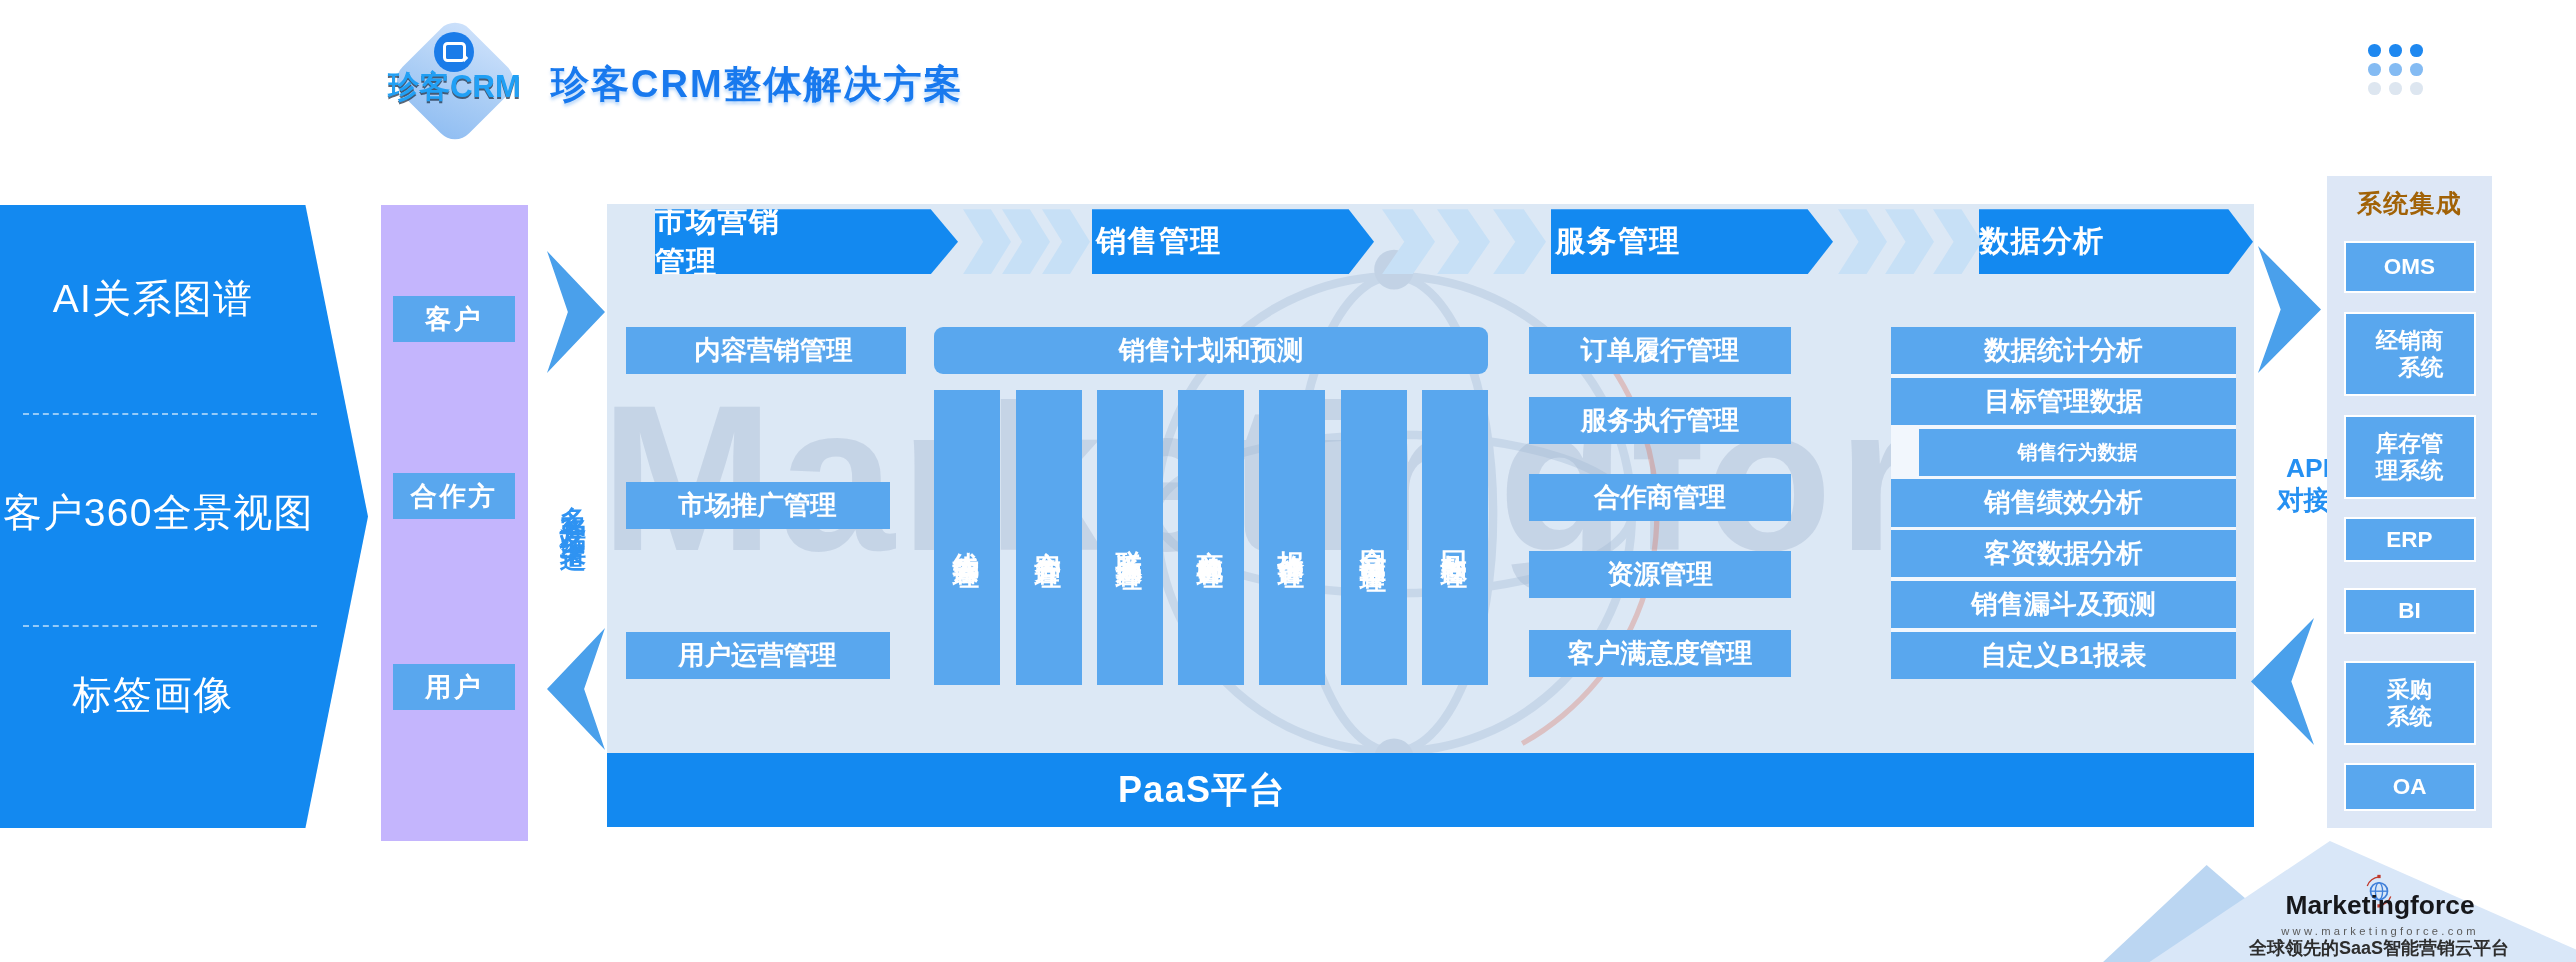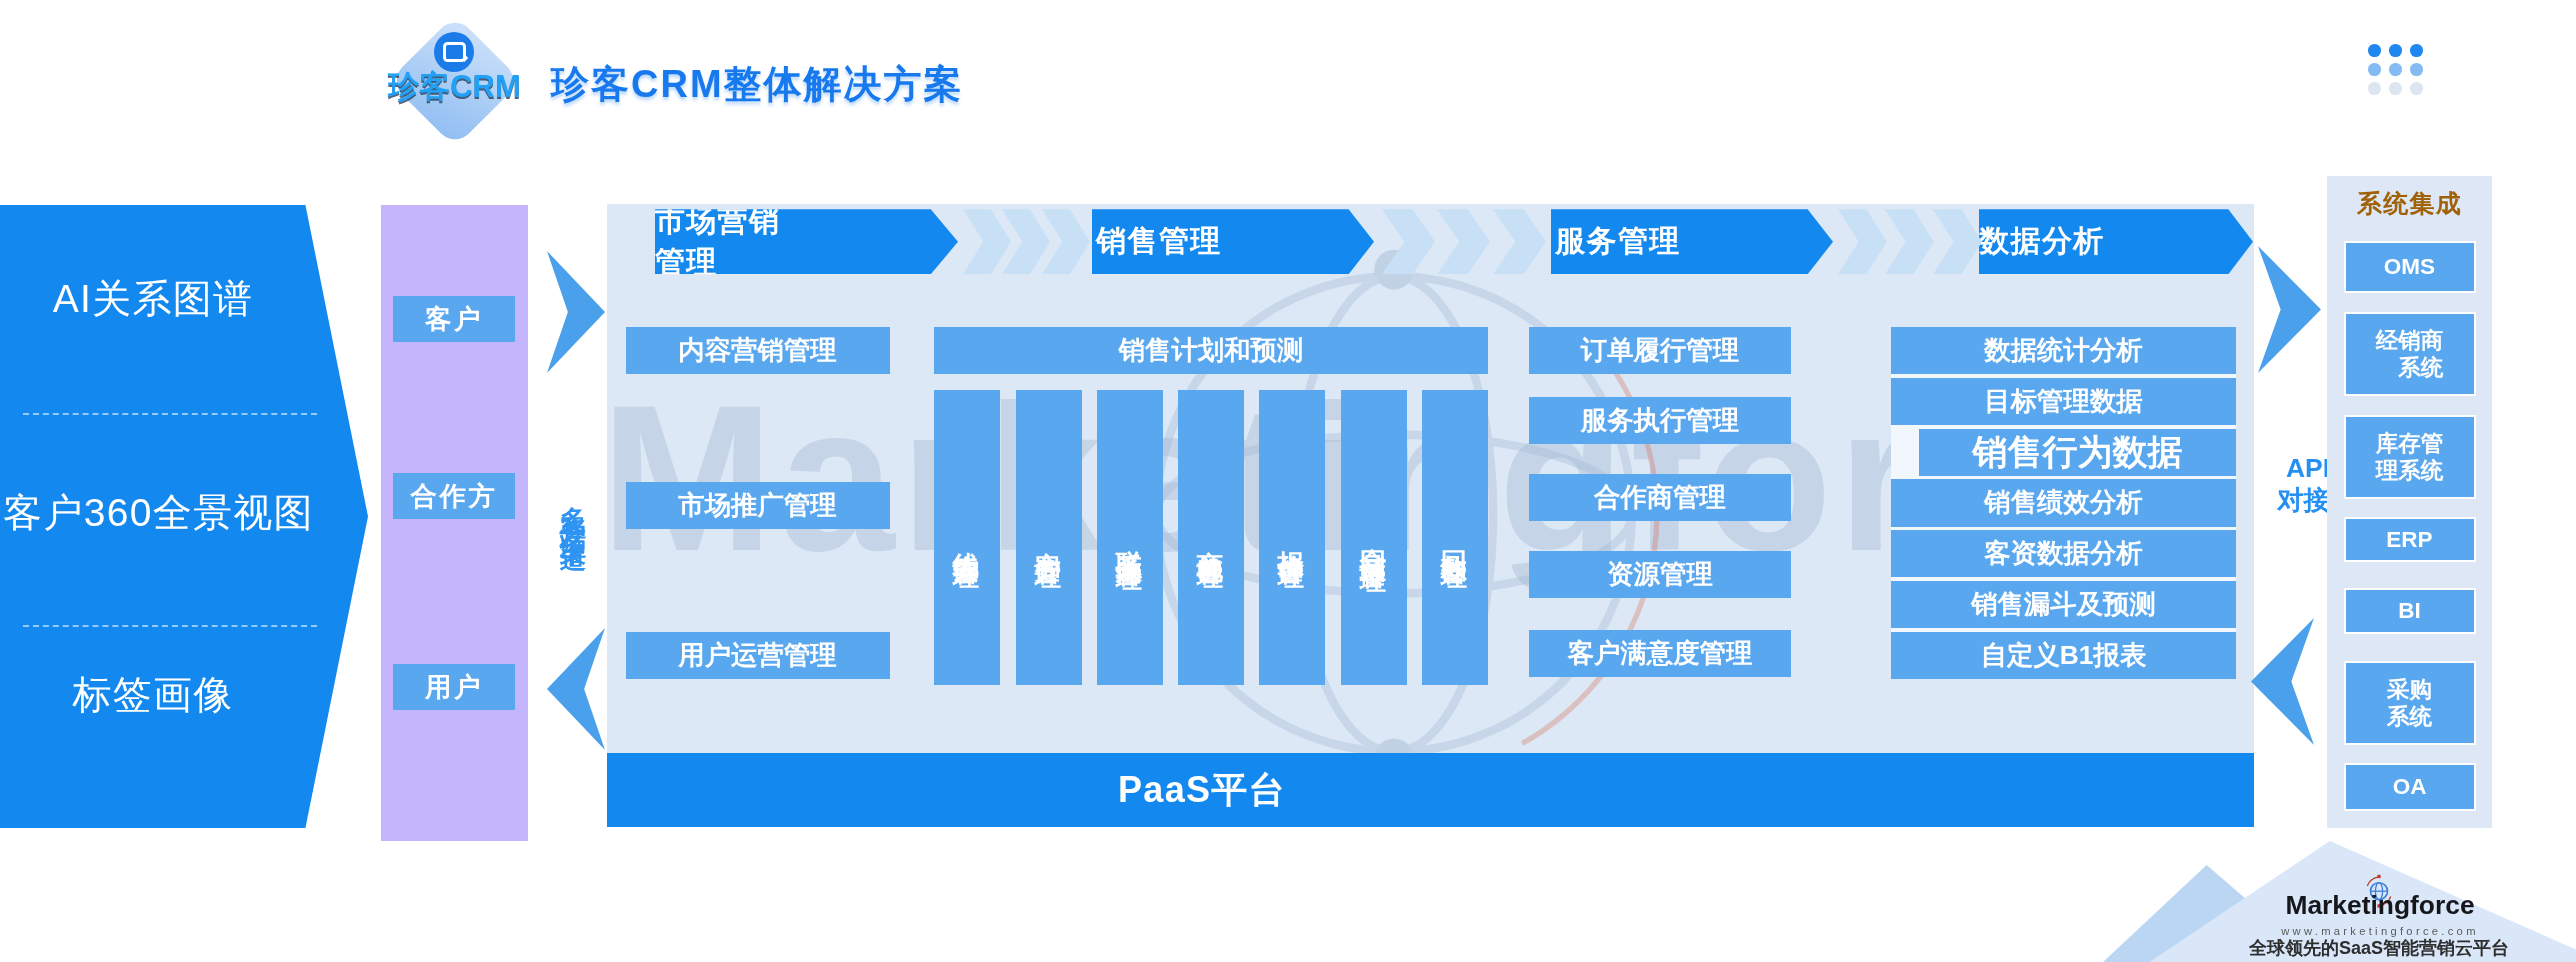--- a/index.html
+++ b/index.html
@@ -105,43 +105,43 @@
     <div class="abs chev" style="left:356px;top:5.3px;width:48px;height:65px;"></div>
     <div class="abs chev" style="left:395px;top:5.3px;width:48px;height:65px;"></div>
     <div class="abs chev" style="left:435px;top:5.3px;width:48px;height:65px;"></div>
     <div class="abs chev" style="left:775px;top:5.3px;width:53px;height:65px;"></div>
     <div class="abs chev" style="left:830px;top:5.3px;width:53px;height:65px;"></div>
     <div class="abs chev" style="left:886px;top:5.3px;width:53px;height:65px;"></div>
     <div class="abs chev" style="left:1231px;top:5.3px;width:49px;height:65px;"></div>
     <div class="abs chev" style="left:1278px;top:5.3px;width:49px;height:65px;"></div>
     <div class="abs chev" style="left:1326px;top:5.3px;width:49px;height:65px;"></div>
 
-    <div class="abs box" style="left:18.5px;top:123px;width:264px;height:47px;font-size:26.4px;">内容营销管理</div>
+    <div class="abs box" style="left:18.5px;top:123px;width:264px;height:47px;font-size:26.4px;padding-left:16px;">内容营销管理</div>
     <div class="abs box" style="left:18.5px;top:278px;width:264px;height:47px;font-size:26.4px;">市场推广管理</div>
     <div class="abs box" style="left:18.5px;top:428px;width:264px;height:47px;font-size:26.4px;">用户运营管理</div>
 
-    <div class="abs box" style="left:327px;top:123px;width:554px;height:47px;font-size:26.4px;">销售计划和预测</div>
+    <div class="abs box" style="left:327px;top:123px;width:554px;height:47px;font-size:26.4px;border-radius:9px;">销售计划和预测</div>
     <div class="abs box vbox" style="left:327px;top:186px;width:66px;height:295px;">线索管理</div>
     <div class="abs box vbox" style="left:409px;top:186px;width:66px;height:295px;">客户管理</div>
     <div class="abs box vbox" style="left:490px;top:186px;width:66px;height:295px;">联系人管理</div>
     <div class="abs box vbox" style="left:571px;top:186px;width:66px;height:295px;">商机管理</div>
     <div class="abs box vbox" style="left:652px;top:186px;width:66px;height:295px;">报价管理</div>
     <div class="abs box vbox" style="left:734px;top:186px;width:66px;height:295px;">合同订单管理</div>
     <div class="abs box vbox" style="left:815px;top:186px;width:66px;height:295px;">回款管理</div>
 
     <div class="abs box" style="left:922px;top:123px;width:262px;height:47px;font-size:26.4px;">订单履行管理</div>
     <div class="abs box" style="left:922px;top:193px;width:262px;height:47px;font-size:26.4px;">服务执行管理</div>
     <div class="abs box" style="left:922px;top:270px;width:262px;height:47px;font-size:26.4px;">合作商管理</div>
     <div class="abs box" style="left:922px;top:347px;width:262px;height:47px;font-size:26.4px;">资源管理</div>
     <div class="abs box" style="left:922px;top:426px;width:262px;height:47px;font-size:26.4px;">客户满意度管理</div>
 
     <div class="abs" style="left:1284px;top:123px;width:345px;height:352px;display:flex;flex-direction:column;gap:3.3px;background:#F2F7FD;">
       <div class="box" style="flex:1;font-size:26.4px;">数据统计分析</div>
       <div class="box" style="flex:1;font-size:26.4px;">目标管理数据</div>
-      <div class="box" style="flex:1;font-size:35px;margin-left:28px;">销售行为数据</div>
+      <div class="box" style="flex:1;font-size:20px;margin-left:28px;">销售行为数据</div>
       <div class="box" style="flex:1;font-size:26.4px;">销售绩效分析</div>
       <div class="box" style="flex:1;font-size:26.4px;">客资数据分析</div>
       <div class="box" style="flex:1;font-size:26.4px;">销售漏斗及预测</div>
       <div class="box" style="flex:1;font-size:26.4px;">自定义B1报表</div>
     </div>
 
     <div class="abs" style="left:0;top:549px;width:1647px;height:74px;background:#1389F0;">
       <div class="abs flexc" style="left:0;top:0;width:1190px;height:74px;color:#fff;font-weight:700;font-size:36px;letter-spacing:1.3px;">PaaS平台</div>
     </div>
   </div>

